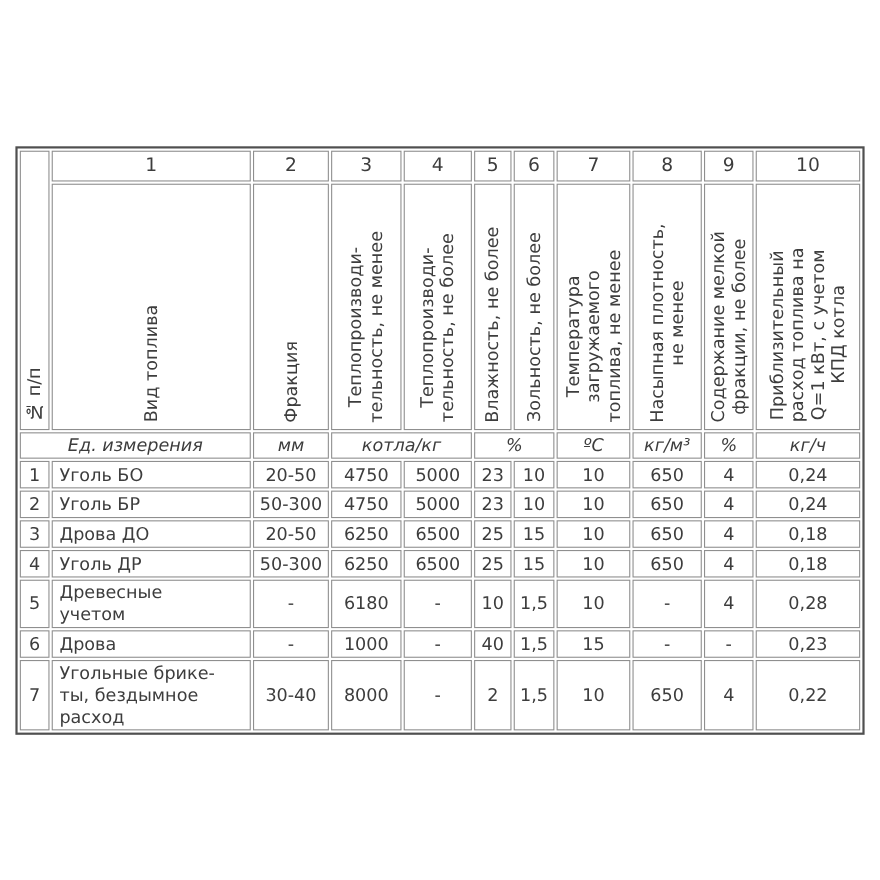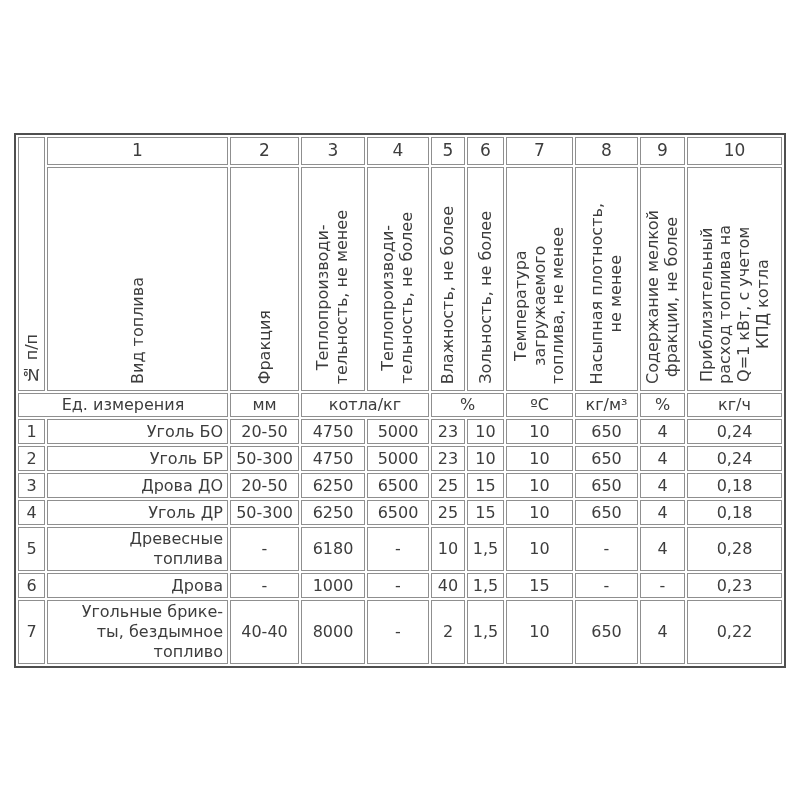--- a/index.html
+++ b/index.html
@@ -45,25 +45,25 @@
   .vert {
     position: absolute;
     bottom: 6px;
     left: 50%;
     transform: translateX(-50%) rotate(180deg);
     writing-mode: vertical-rl;
     white-space: pre-line;
     font-size: 16px;
     line-height: 1.16;
   }
-  tr.units-row td { height: 20px; }
+  tr.units-row td { height: 20px; font-style: italic; }
   tr.data-row td { height: 21px; }
   tr.data-row.tall td { height: auto; }
   td.name {
-    text-align: right;
+    text-align: left;
     padding-left: 6px;
     padding-right: 4px;
   }
 </style>
 </head>
 <body>
 
 <div class="page">
   <table class="spec">
     <colgroup>
@@ -182,21 +182,21 @@
       <td>15</td>
       <td>10</td>
       <td>650</td>
       <td>4</td>
       <td>0,18</td>
     </tr>
 
     <tr class="data-row tall">
       <td>5</td>
       <td class="name">Древесные
-топлива</td>
+учетом</td>
       <td>-</td>
       <td>6180</td>
       <td>-</td>
       <td>10</td>
       <td>1,5</td>
       <td>10</td>
       <td>-</td>
       <td>4</td>
       <td>0,28</td>
     </tr>
@@ -212,22 +212,22 @@
       <td>15</td>
       <td>-</td>
       <td>-</td>
       <td>0,23</td>
     </tr>
 
     <tr class="data-row tall">
       <td>7</td>
       <td class="name">Угольные брике-
 ты, бездымное
-топливо</td>
-      <td>40-40</td>
+расход</td>
+      <td>30-40</td>
       <td>8000</td>
       <td>-</td>
       <td>2</td>
       <td>1,5</td>
       <td>10</td>
       <td>650</td>
       <td>4</td>
       <td>0,22</td>
     </tr>
   </tbody>

